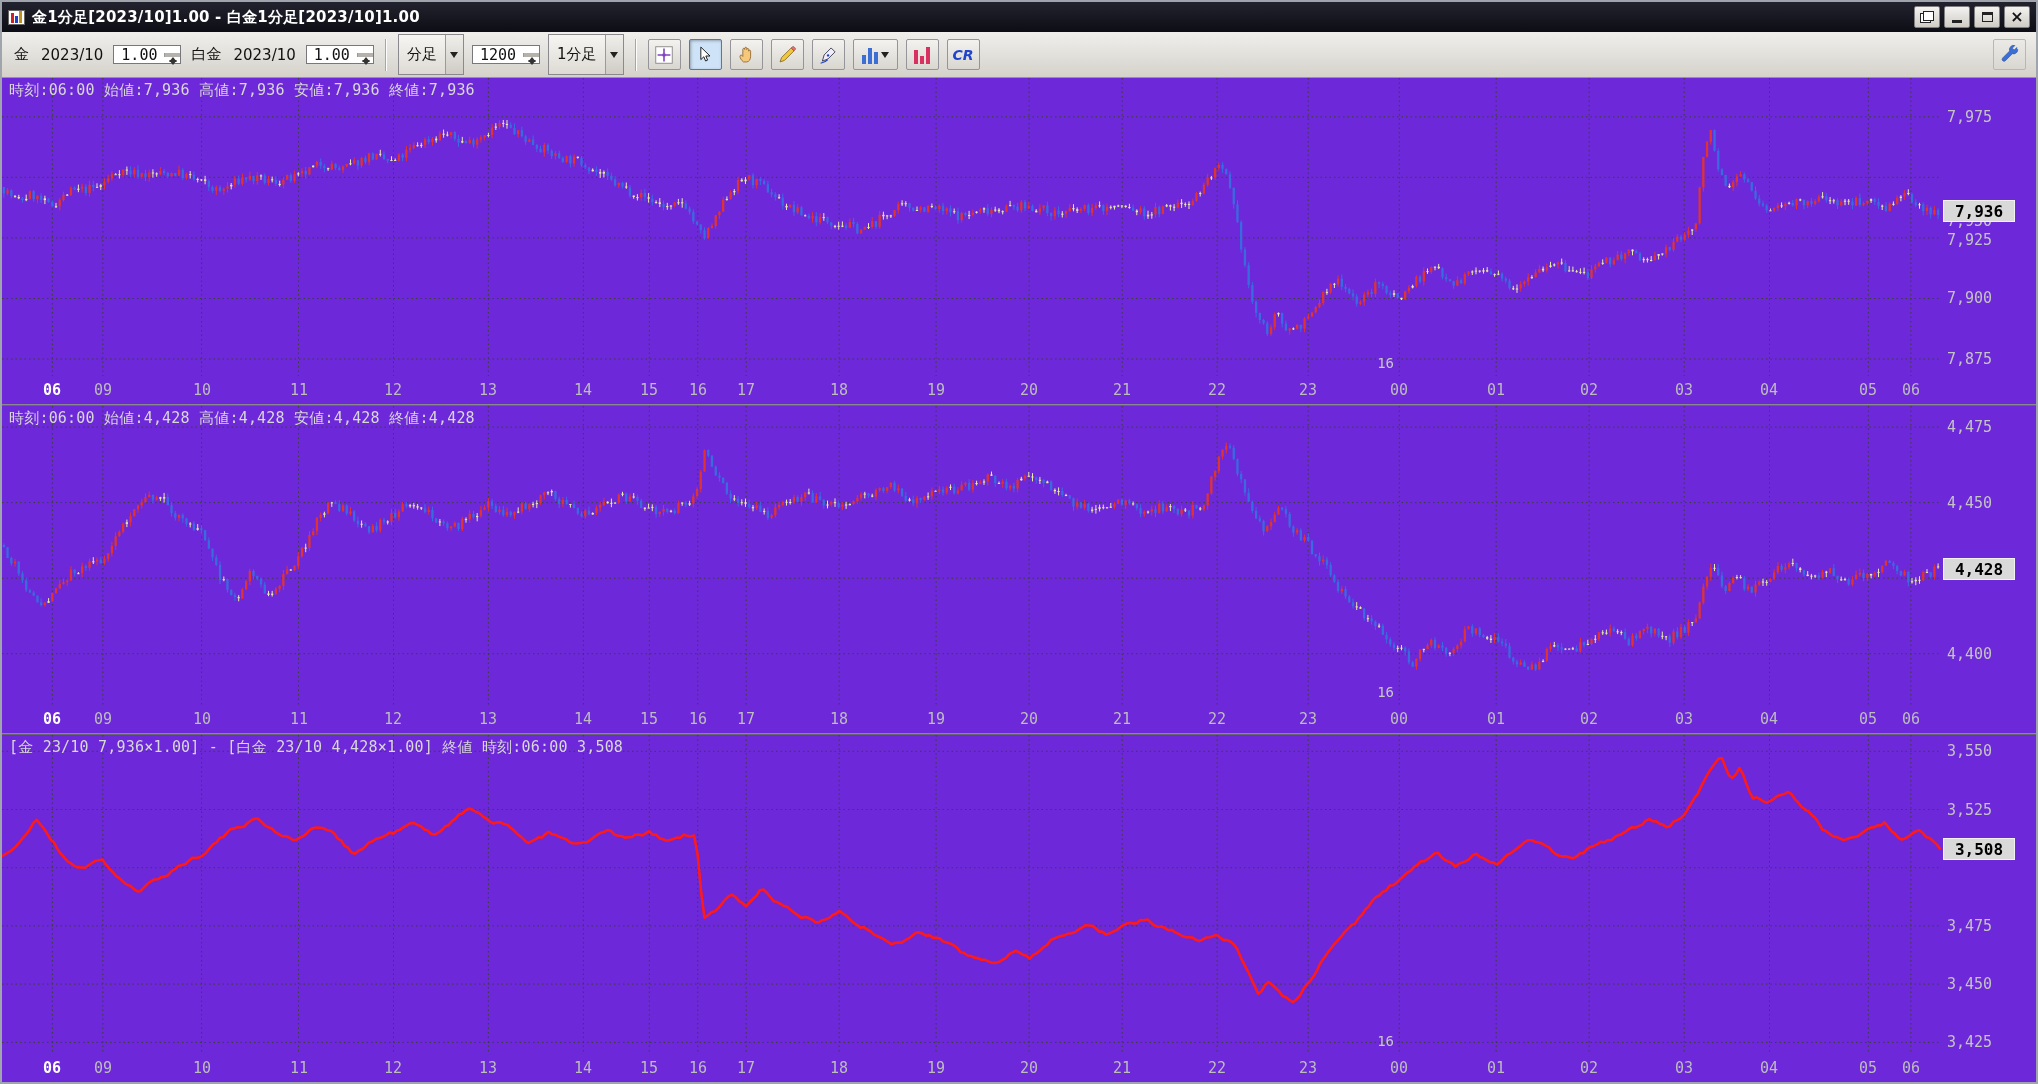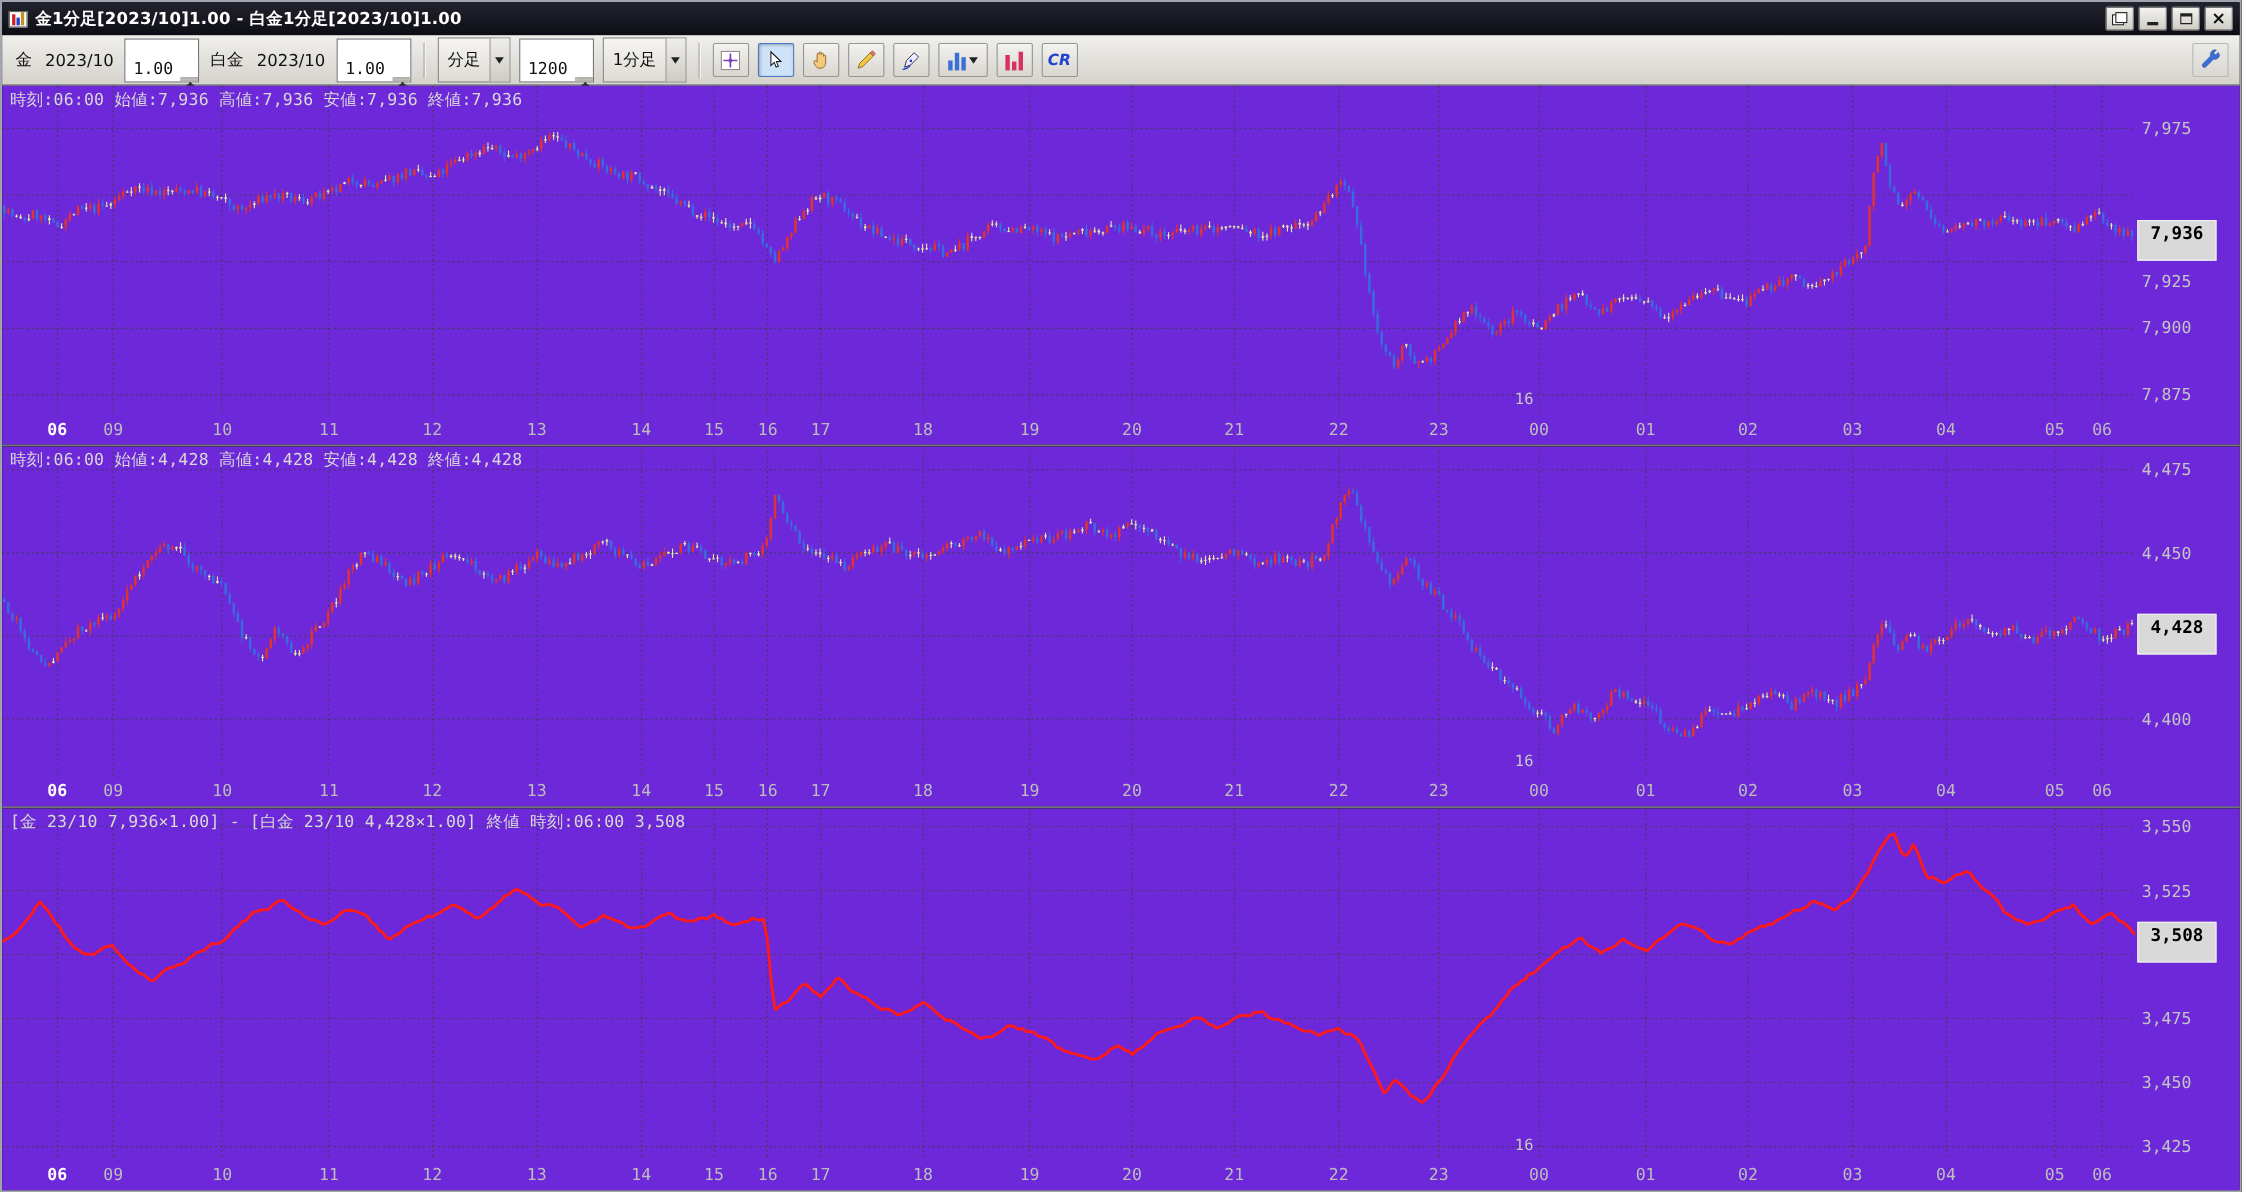--- a/index.html
+++ b/index.html
@@ -27,21 +27,21 @@
   .ico-pop::before{left:0;bottom:0}
   .ico-pop::after{right:0;top:0}
   .ico-min{width:10px;height:3px;background:#222;margin-top:9px}
   .ico-max{width:11px;height:10px;border:1px solid #222;border-top:3px solid #222}
   .ico-close{font-size:16px;font-weight:bold;color:#111;line-height:1}
   
   .toolbar{height:46px;flex:0 0 46px;background:linear-gradient(#f0efec,#d5d2cb);
     border-bottom:1px solid #96969a;display:flex;align-items:center;
     padding:0 10px;gap:8px;font-size:15px;color:#111}
   .tlabel{padding:0 2px}
-  .spin{display:inline-flex;height:40px;border:1px solid #77777c;background:#fff;align-items:flex-end}
+  .spin{display:inline-flex;height:19px;border:1px solid #77777c;background:#fff;align-items:center}
   .spinval{padding:3px 7px;min-width:46px;font-size:15px;
     font-family:"DejaVu Sans Mono","DejaVu Sans",monospace}
   .spinbtns{display:flex;flex-direction:column;width:16px;border-left:1px solid #9a9a9a}
   .sb{flex:1;background:linear-gradient(#f1f0ed,#d3d0c9);position:relative;border:1px solid #b5b2ab}
   .sb.up::after{content:"";position:absolute;left:3px;top:3px;
     border:4px solid transparent;border-top:0;border-bottom:5px solid #333}
   .sb.dn::after{content:"";position:absolute;left:3px;top:4px;
     border:4px solid transparent;border-bottom:0;border-top:5px solid #333}
   .combo{display:inline-flex;align-items:center;height:41px;padding-left:8px;gap:8px;
     background:linear-gradient(#f6f5f2,#dedbd4);border:1px solid #8a8a8e}
@@ -61,21 +61,21 @@
   .bars.blue i{background:#3b6fd6}
   .bars.red i{background:#d83060}
   .dropcaret{border:4px solid transparent;border-bottom:0;border-top:6px solid #222;margin-left:1px}
   .cr{color:#2244cc;font-weight:bold;font-style:italic;font-size:14px}
   
   .panel{position:relative;background:#6d28d9;width:100%;overflow:hidden}
   .psep{height:2px;flex:0 0 2px;background:linear-gradient(#9a9a9a,#55555a)}
   svg.plot{position:absolute;left:0;top:0;display:block}
   .info{position:absolute;left:7px;top:3px;font-size:15px;color:#d8d8d8;z-index:3;
     font-family:"DejaVu Sans Mono","DejaVu Sans",monospace;letter-spacing:.2px;white-space:pre}
-  .badge{position:absolute;left:1941px;width:72px;height:37px;background:#d9d9d9;
+  .badge{position:absolute;left:1941px;width:72px;height:22px;background:#d9d9d9;
     color:#000;font-weight:bold;font-size:16px;text-align:center;line-height:22px;
     z-index:4;border:1px solid #f2f2f2;font-family:"DejaVu Sans Mono","DejaVu Sans",monospace}
   .ylab{position:absolute;left:1945px;color:#c4c4c4;font-size:15px;height:18px;line-height:18px;
     font-family:"DejaVu Sans Mono","DejaVu Sans",monospace;z-index:2}
   .xlabels{position:absolute;left:0;height:28px}
   .xlab{position:absolute;transform:translateX(-50%);color:#bdbdbd;font-size:15px;top:5px;
     font-family:"DejaVu Sans Mono","DejaVu Sans",monospace}
   .xlab.first{color:#fff;font-weight:bold}
   .datemark{position:absolute;color:#c8c8c8;font-size:14px;z-index:2;
     font-family:"DejaVu Sans Mono","DejaVu Sans",monospace}
@@ -1293,21 +1293,21 @@
         <span class="xlab" style="left: 1397px;">00</span>
         <span class="xlab" style="left: 1494px;">01</span>
         <span class="xlab" style="left: 1587px;">02</span>
         <span class="xlab" style="left: 1682px;">03</span>
         <span class="xlab" style="left: 1767px;">04</span>
         <span class="xlab" style="left: 1866px;">05</span>
         <span class="xlab" style="left: 1909px;">06</span>
       </div>
   <div class="ylab" style="top: 30px;">7,975</div>
       <div class="ylab" style="top: 90px; margin-top: 44px;">7,950</div>
-      <div class="ylab" style="top: 169px; text-align: center;">7,925</div>
+      <div class="ylab" style="top: 153px; text-align: center;">7,925</div>
       <div class="ylab" style="top: 211px;">7,900</div>
       <div class="ylab" style="top: 272px;">7,875</div>
     </div>
   <div class="psep"></div>
 
   <div class="panel" style="height:327px">
     <svg class="plot" width="2038" height="299" viewBox="0 0 2038 299">
         <line x1="50.4" y1="0" x2="50.4" y2="299" stroke="#3e3e3e" stroke-width="1" stroke-dasharray="1.5 3"></line>
         <line x1="100.8" y1="0" x2="100.8" y2="299" stroke="#3e3e3e" stroke-width="1" stroke-dasharray="1.5 3"></line>
         <line x1="199.6" y1="0" x2="199.6" y2="299" stroke="#3e3e3e" stroke-width="1" stroke-dasharray="1.5 3"></line>

